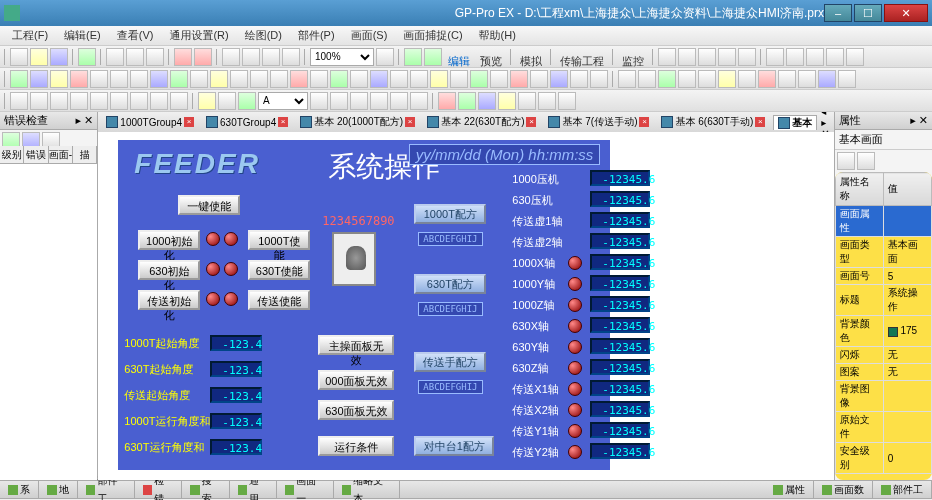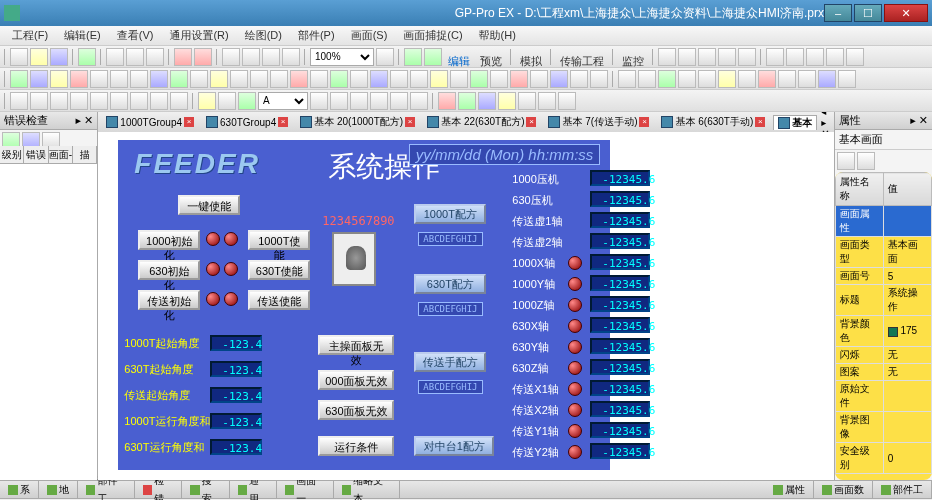--- a/index.html
+++ b/index.html
@@ -420,28 +420,28 @@
             </tr>
             <tr>
               <td>闪烁</td>
               <td>无</td>
             </tr>
             <tr>
               <td>图案</td>
               <td>无</td>
             </tr>
             <tr>
+              <td>背景图像</td>
+              <td></td>
+            </tr>
+            <tr>
               <td>  原始文件</td>
               <td></td>
             </tr>
             <tr>
-              <td>背景图像</td>
-              <td></td>
-            </tr>
-            <tr>
               <td>安全级别</td>
               <td>0</td>
             </tr>
           </tbody>
       </table>
     </div>
   </div>
 </div>
 
 <div style="display:flex">

